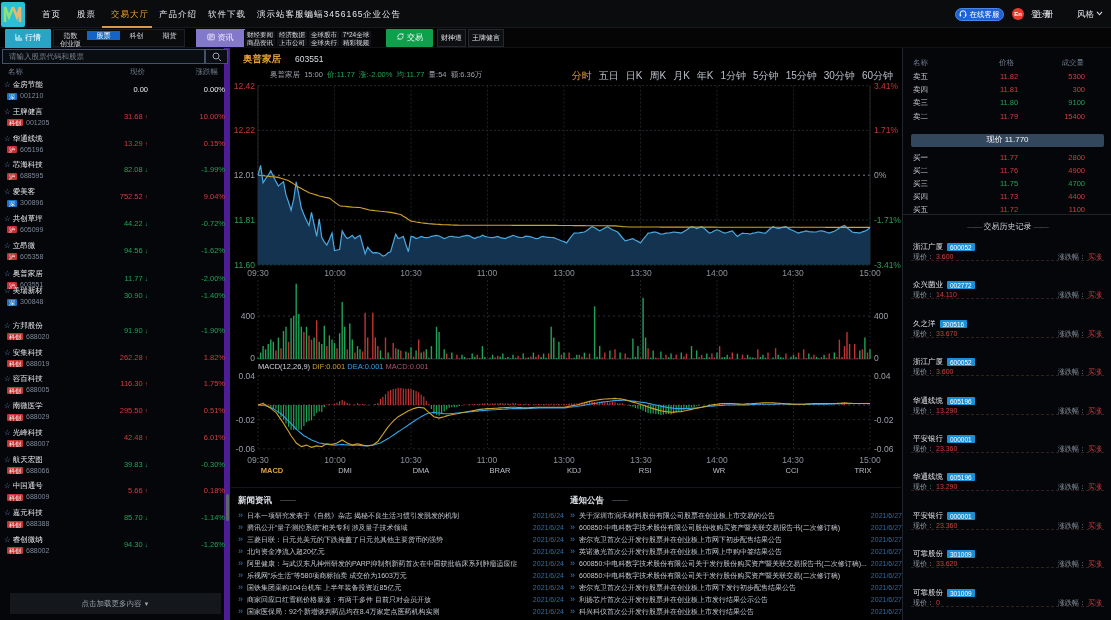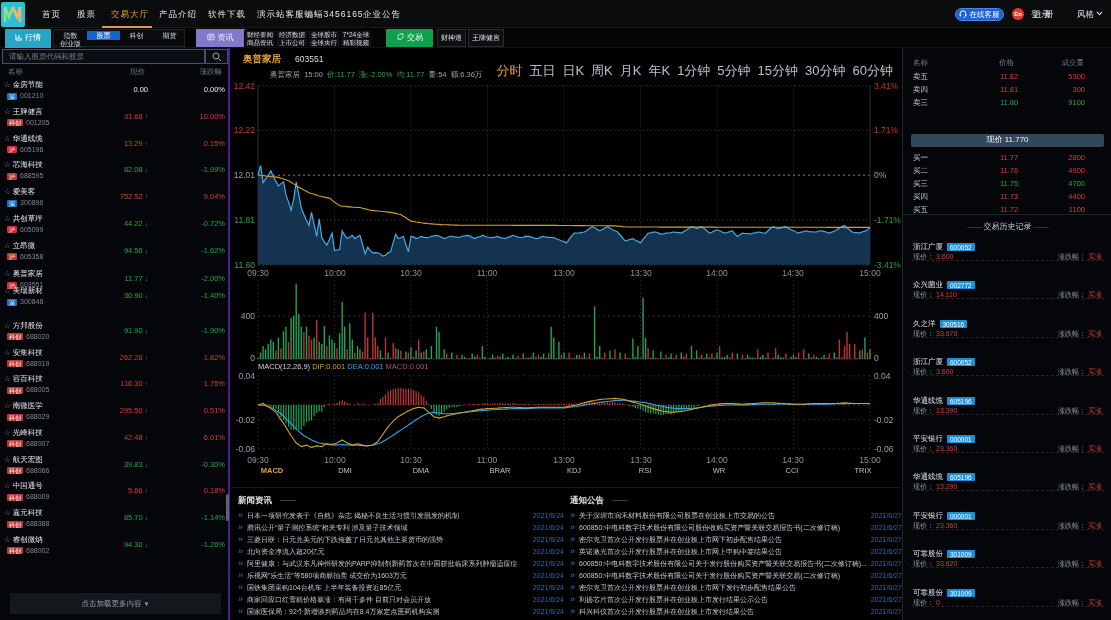--- a/index.html
+++ b/index.html
@@ -18,41 +18,41 @@
 #tbar{position:absolute;left:0;top:28px;width:1111px;height:20px;background:#050506;border-bottom:1px solid #101216}
 #bq{position:absolute;left:5px;top:1px;width:46px;height:26px;background:#2aa4c5;border-radius:1px;color:#fff;font-size:8px;line-height:18px;text-align:center}
 #tabs{position:absolute;left:53px;top:1px;width:132px;height:18px;background:#0a0b0d;border:1px solid #1c2027}
 .ttab{position:absolute;width:33px;height:9px;line-height:9px;text-align:center;color:#cfd4da;font-size:7px}
 .ttab.on{background:#1663c7;color:#fff}
 #zx{position:absolute;left:196px;top:1px;width:49px;height:18px;background:#8379cb;border-radius:0;color:#f2f0fa;font-size:8px;line-height:18px;text-align:center}
 .gbtn{position:absolute;width:32px;height:9px;background:#121316;border:1px solid #060607;color:#d8dce2;font-size:6.5px;line-height:8px;text-align:center}
 #jy{position:absolute;left:386px;top:1px;width:47px;height:18px;background:#0fa04c;border-radius:1px;color:#fff;font-size:8px;line-height:18px;text-align:center}
 .dbtn{position:absolute;top:1px;height:18px;background:#0e0f11;border:1px solid #26292e;color:#e0e3e8;font-size:7px;line-height:16px;text-align:center}
 
-#side{position:absolute;left:0;top:48px;width:230px;height:572px;background:#04060a;border-right:2px solid #4c1d95}
+#side{position:absolute;left:0;top:48px;width:230px;height:572px;background:#04060a;border-right:6px solid #4c1d95}
 #sin{position:absolute;left:2px;top:1px;width:203px;height:15px;background:#0a0d11;border:1px solid #43526a;color:#77828f;font-size:7.5px;line-height:13px;padding-left:6px}
 #sbtn{position:absolute;left:205px;top:1px;width:23px;height:15px;background:#0a0d11;border:1px solid #43526a}
 .shead{position:absolute;top:19px;color:#6f7a8a;font-size:7.5px}
 .srow{position:absolute;left:0;width:230px;height:26.75px}
 .sname{position:absolute;left:4px;top:2px;font-size:7.5px;color:#6f90bb}
 .sname span{color:#e8ebef;margin-left:2px}
 .scode{position:absolute;left:7px;top:14px;font-size:7px;color:#7f8998}
 .scode i{font-style:normal;font-size:6px;color:#fff;border-radius:1px;padding:0.5px 2px;margin-right:3px}
 .bsz{background:#1670c9}.bsh{background:#c23333}.bkc{background:#c23333}
 .sprice{position:absolute;right:82px;top:7px;font-size:7.5px}
 .sprice b{font-weight:normal;font-size:6.5px}
 .spct{position:absolute;right:5px;top:7px;font-size:7.5px}
 .r{color:#d43f3f}.g{color:#23a358}.w{color:#e8ebef}
 #loadmore{position:absolute;left:10px;top:545px;width:211px;height:21px;background:#14171b;color:#98a1ac;font-size:7.5px;line-height:21px;text-align:center}
 #sscroll{position:absolute;left:226px;top:446px;width:3px;height:27px;background:#59646e;border-radius:2px}
 
 #center{position:absolute;left:231px;top:48px;width:670px;height:572px;background:#000}
 #ctitle{position:absolute;left:12px;top:5px;font-size:9.5px;font-weight:bold;color:#e2a23b}
 #ccode{position:absolute;left:64px;top:6px;font-size:8.5px;color:#d9dde2}
-#ptabs{position:absolute;right:8px;top:14px;font-size:13px;color:#b9c0c9}
+#ptabs{position:absolute;right:8px;top:21px;font-size:10px;color:#b9c0c9}
 #ptabs span{margin-left:7px}
 #ptabs .on{color:#e2a23b}
 #clegend{position:absolute;left:39px;top:22px;font-size:7.5px;color:#9aa2ad}
 #clegend em{font-style:normal;color:#23a358}
 #mlegend{position:absolute;left:27px;top:314px;font-size:7.5px;color:#cfd3da}
 #mlegend .y{color:#d0a228}#mlegend .b{color:#35a3e8}#mlegend .m{color:#a8546e}
 #itabs{position:absolute;left:0;top:418px;width:670px;font-size:7.5px;color:#b9c0c9}
 #itabs span{position:absolute;transform:translateX(-50%)}
 #itabs .on{color:#e2a23b;font-weight:bold}
 
@@ -934,20 +934,25 @@
 <div class="obrow" style="top:35.2px">
       <span class="obn">卖四</span>
       <span class="obp r">11.81</span>
       <span class="obv r">300</span>
     </div>
 <div class="obrow" style="top:48.4px">
       <span class="obn">卖三</span>
       <span class="obp g">11.80</span>
       <span class="obv g">9100</span>
     </div>
+<div class="obrow" style="top:61.6px">
+      <span class="obn">卖二</span>
+      <span class="obp r">11.79</span>
+      <span class="obv r">15400</span>
+    </div>
 <div class="obrow" style="top:102.5px">
       <span class="obn">买一</span>
       <span class="obp r">11.77</span>
       <span class="obv r">2800</span>
     </div>
 <div class="obrow" style="top:115.7px">
       <span class="obn">买二</span>
       <span class="obp r">11.76</span>
       <span class="obv r">4900</span>
     </div>

